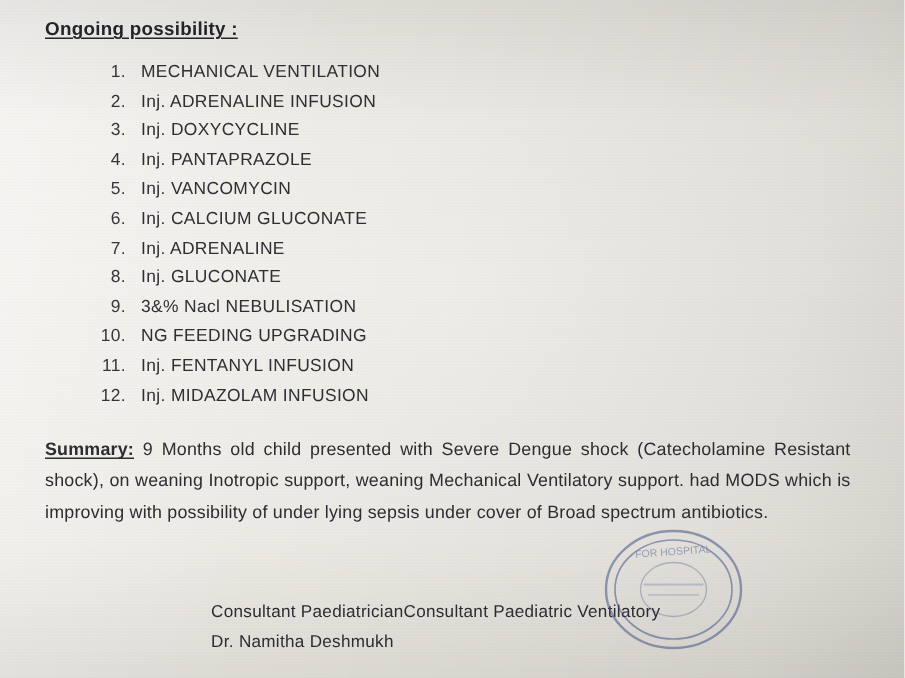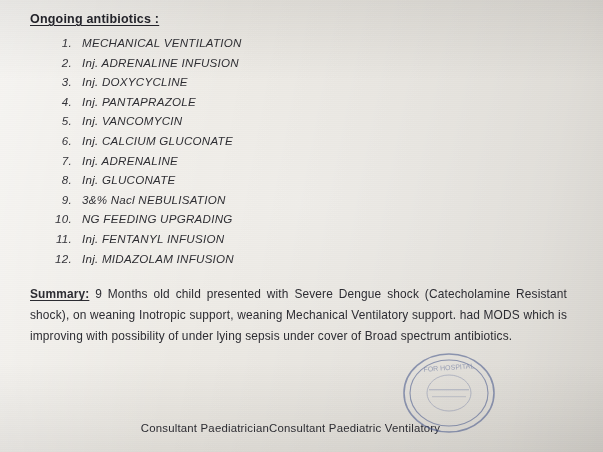--- a/index.html
+++ b/index.html
@@ -49,24 +49,23 @@
     font-weight: bold;
     letter-spacing: 0.2px;
     text-decoration: underline;
     text-underline-offset: 2px;
     color: #23232a;
     margin: 0 0 7px 0;
   }
 
   ol.med-list {
     list-style: none;
-    margin: 0;
+    margin: 12px;
     padding: 0 0 0 18px;
     counter-reset: med;
-    font-style: italic;
   }
   ol.med-list li {
     counter-increment: med;
     position: relative;
     font-size: 11.6px;
     line-height: 19.6px;
     letter-spacing: 0.25px;
     color: #2e2e33;
     padding-left: 34px;
     white-space: nowrap;
@@ -142,21 +141,21 @@
     opacity: 0.5;
   }
 </style>
 </head>
 <body>
 
 <div class="page">
 
   <div class="content">
 
-    <div class="section-title">Ongoing antibiotics :</div>
+    <div class="section-title">Ongoing possibility :</div>
 
     <ol class="med-list">
       <li>MECHANICAL VENTILATION</li>
       <li>Inj. ADRENALINE INFUSION</li>
       <li>Inj. DOXYCYCLINE</li>
       <li>Inj. PANTAPRAZOLE</li>
       <li>Inj. VANCOMYCIN</li>
       <li>Inj. CALCIUM GLUCONATE</li>
       <li>Inj. ADRENALINE</li>
       <li>Inj. GLUCONATE</li>
@@ -183,20 +182,21 @@
         <text x="53" y="18" font-family="Liberation Sans, sans-serif" font-size="7" text-anchor="middle" transform="rotate(-4 53 18)">FOR HOSPITAL</text>
         <rect x="33" y="37" width="40" height="1.4" opacity="0.5"></rect>
         <rect x="36" y="44" width="34" height="1.2" opacity="0.4"></rect>
       </g>
     </svg>
   </div>
 
   <div class="signatures">
     <div class="sig-block left">
       <div>Consultant Paediatrician</div>
+      <div class="sig-name">Dr. Namitha Deshmukh</div>
     </div>
     <div class="sig-block right">
       <div>Consultant Paediatric Ventilatory</div>
     </div>
   </div>
 
   <div class="grain"></div>
 </div>
 
 </body></html>

